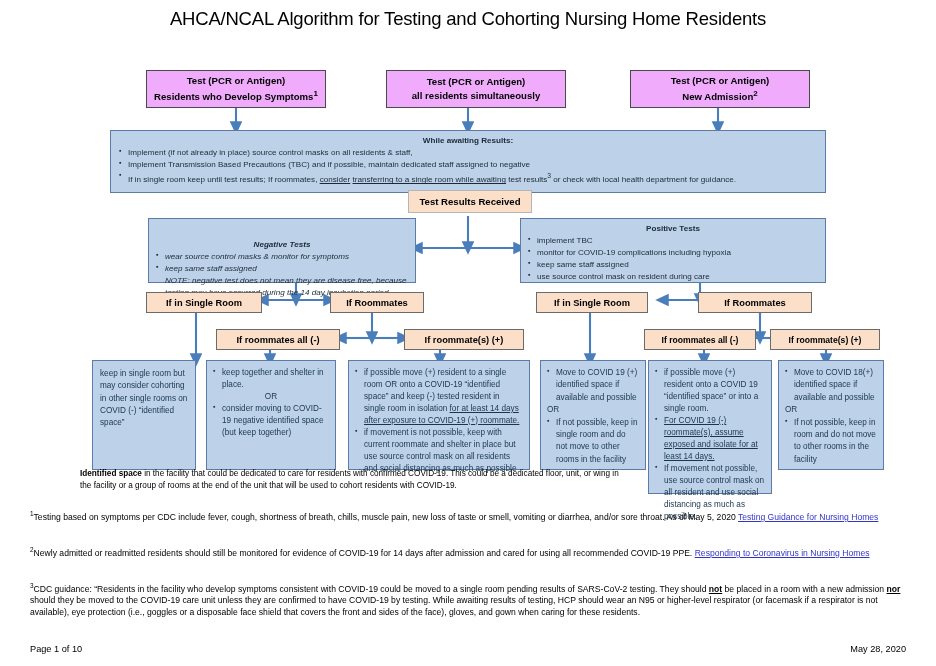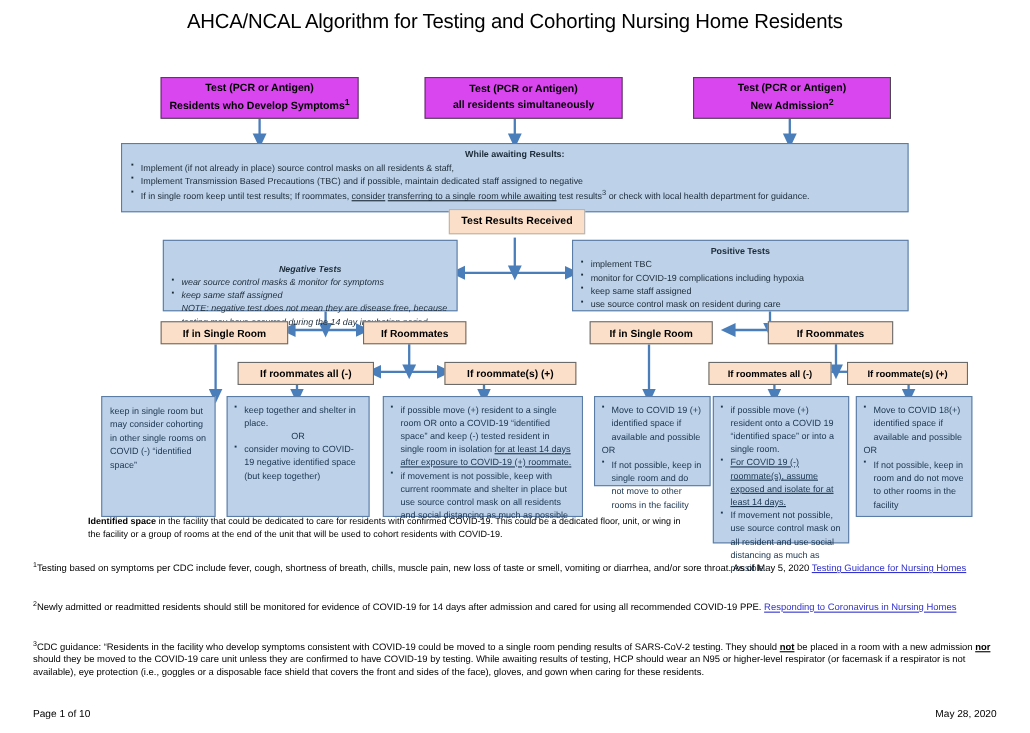--- a/index.html
+++ b/index.html
@@ -17,21 +17,21 @@
   .title{
     position:absolute;left:0;top:8px;width:936px;
     text-align:center;
     font-size:18.5px;font-weight:normal;
     letter-spacing:-0.2px;
   }
 
   
   .box{position:absolute;box-sizing:border-box;}
   .green{
-    background:#d946ef;border:1.5px solid #4a4a4a;
+    background:#f0abfc;border:1.5px solid #4a4a4a;
     text-align:center;font-size:9.6px;font-weight:bold;line-height:1.45;
     display:flex;align-items:center;justify-content:center;
   }
   .green .ln{display:block;}
   .blue{
     background:#bdd2e8;border:1.2px solid #5b7ca6;
     font-size:8.1px;line-height:1.42;color:#1b2a38;
   }
   .bluedark{ color:#1b3551; }
   .tan{
@@ -217,21 +217,21 @@
     </ul>
   </div>
 
   <div class="box blue bluedark" style="left:348px;top:360px;width:182px;height:110px;padding:6px 6px;font-size:8.2px;line-height:1.45;">
     <ul class="bl">
       <li><span>if possible move (+) resident to a single room OR onto a COVID-19 “identified space” and keep (-) tested resident in single room in isolation </span><span class="u">for at least 14 days after exposure to COVID-19 (+) roommate.</span></li>
       <li>if movement is not possible, keep with current roommate and shelter in place but use source control mask on all residents and social distancing as much as possible</li>
     </ul>
   </div>
 
-  <div class="box blue bluedark" style="left:540px;top:360px;width:106px;height:82px;padding:6px 6px;font-size:8.2px;line-height:1.5;">
+  <div class="box blue bluedark" style="left:540px;top:360px;width:106px;height:110px;padding:6px 6px;font-size:8.2px;line-height:1.5;">
     <ul class="bl">
       <li>Move to COVID 19 (+) identified space if available and possible</li>
     </ul>
     <span>OR</span>
     <ul class="bl">
       <li>If not possible, keep in single room and do not move to other rooms in the facility</li>
     </ul>
   </div>
 
   <div class="box blue bluedark" style="left:648px;top:360px;width:124px;height:134px;padding:6px 6px;font-size:8.2px;line-height:1.45;">

